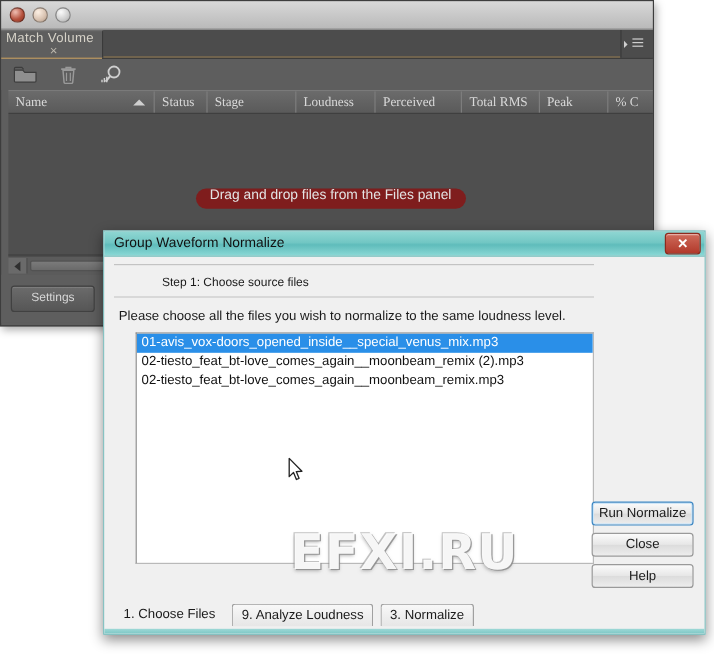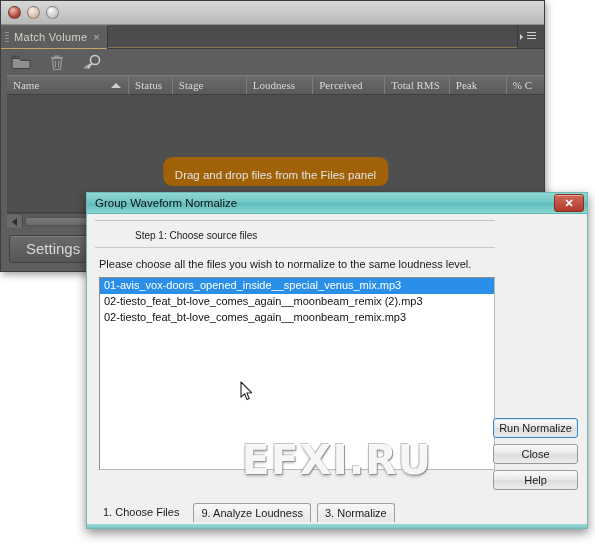--- a/index.html
+++ b/index.html
@@ -59,20 +59,21 @@
   #panel-tab {
     background: #5e5e5e;
     color: #d6d2c8;
     font-size: 11px;
     display: flex;
     align-items: center;
     padding: 0 7px 0 4px;
     border-right: 1px solid #3a3a3a;
     border-top: 1px solid #6d6d6d;
     position: relative;
+    flex-direction: column;
   }
   #panel-tab::after {
     content: "";
     position: absolute;
     left: 0; right: 0; bottom: -1px;
     height: 1px;
     background: #c8a46a;
   }
   .tab-grip {
     width: 4px; height: 12px;
@@ -175,24 +176,24 @@
     height: 117px;
     background: #4f4f4f;
     margin-left: 6px;
     border-bottom: 1px solid #3f3f3f;
   }
   #drop-hint {
     position: absolute;
     left: 50%;
     top: 62px;
     transform: translateX(-50%);
-    background: #a16207;
+    background: #7f1d1d;
     color: #e3e3e3;
     font-size: 11.5px;
-    padding: 12px 12px 5px;
+    padding: 0 12px 5px;
     border-radius: 9px;
     white-space: nowrap;
   }
 
   
   #h-scroll {
     height: 15px;
     margin-left: 6px;
     background: #5b5b5b;
     border-top: 1px solid #4a4a4a;
@@ -224,21 +225,21 @@
 
   
   #settings-bar {
     height: 40px;
     background: #5e5e5e;
     display: flex;
     align-items: center;
     padding-left: 8px;
   }
   #settings-button {
-    font-size: 15px;
+    font-size: 10px;
     color: #d8d8d8;
     background: linear-gradient(#6b6b6b, #565656);
     border: 1px solid #414141;
     border-radius: 3px;
     padding: 4px 16px 5px;
     box-shadow: inset 0 1px 0 rgba(255,255,255,.12);
   }
 
   
   #dialog {
@@ -306,21 +307,21 @@
     background: #c9c9c9;
     margin-top: 6px;
   }
   #instruction {
     font-size: 11px;
     padding-left: 4px;
     margin-top: 10px;
   }
   #file-list {
     margin-top: 7px;
-    margin-left: 4px;
+    margin-left: 18px;
     height: 193px;
     background: #ffffff;
     border: 1px solid #8d8d8d;
     border-right-color: #b9b9b9;
     border-bottom-color: #b9b9b9;
     box-sizing: border-box;
     overflow: hidden;
   }
   .file-item {
     font-size: 11px;

